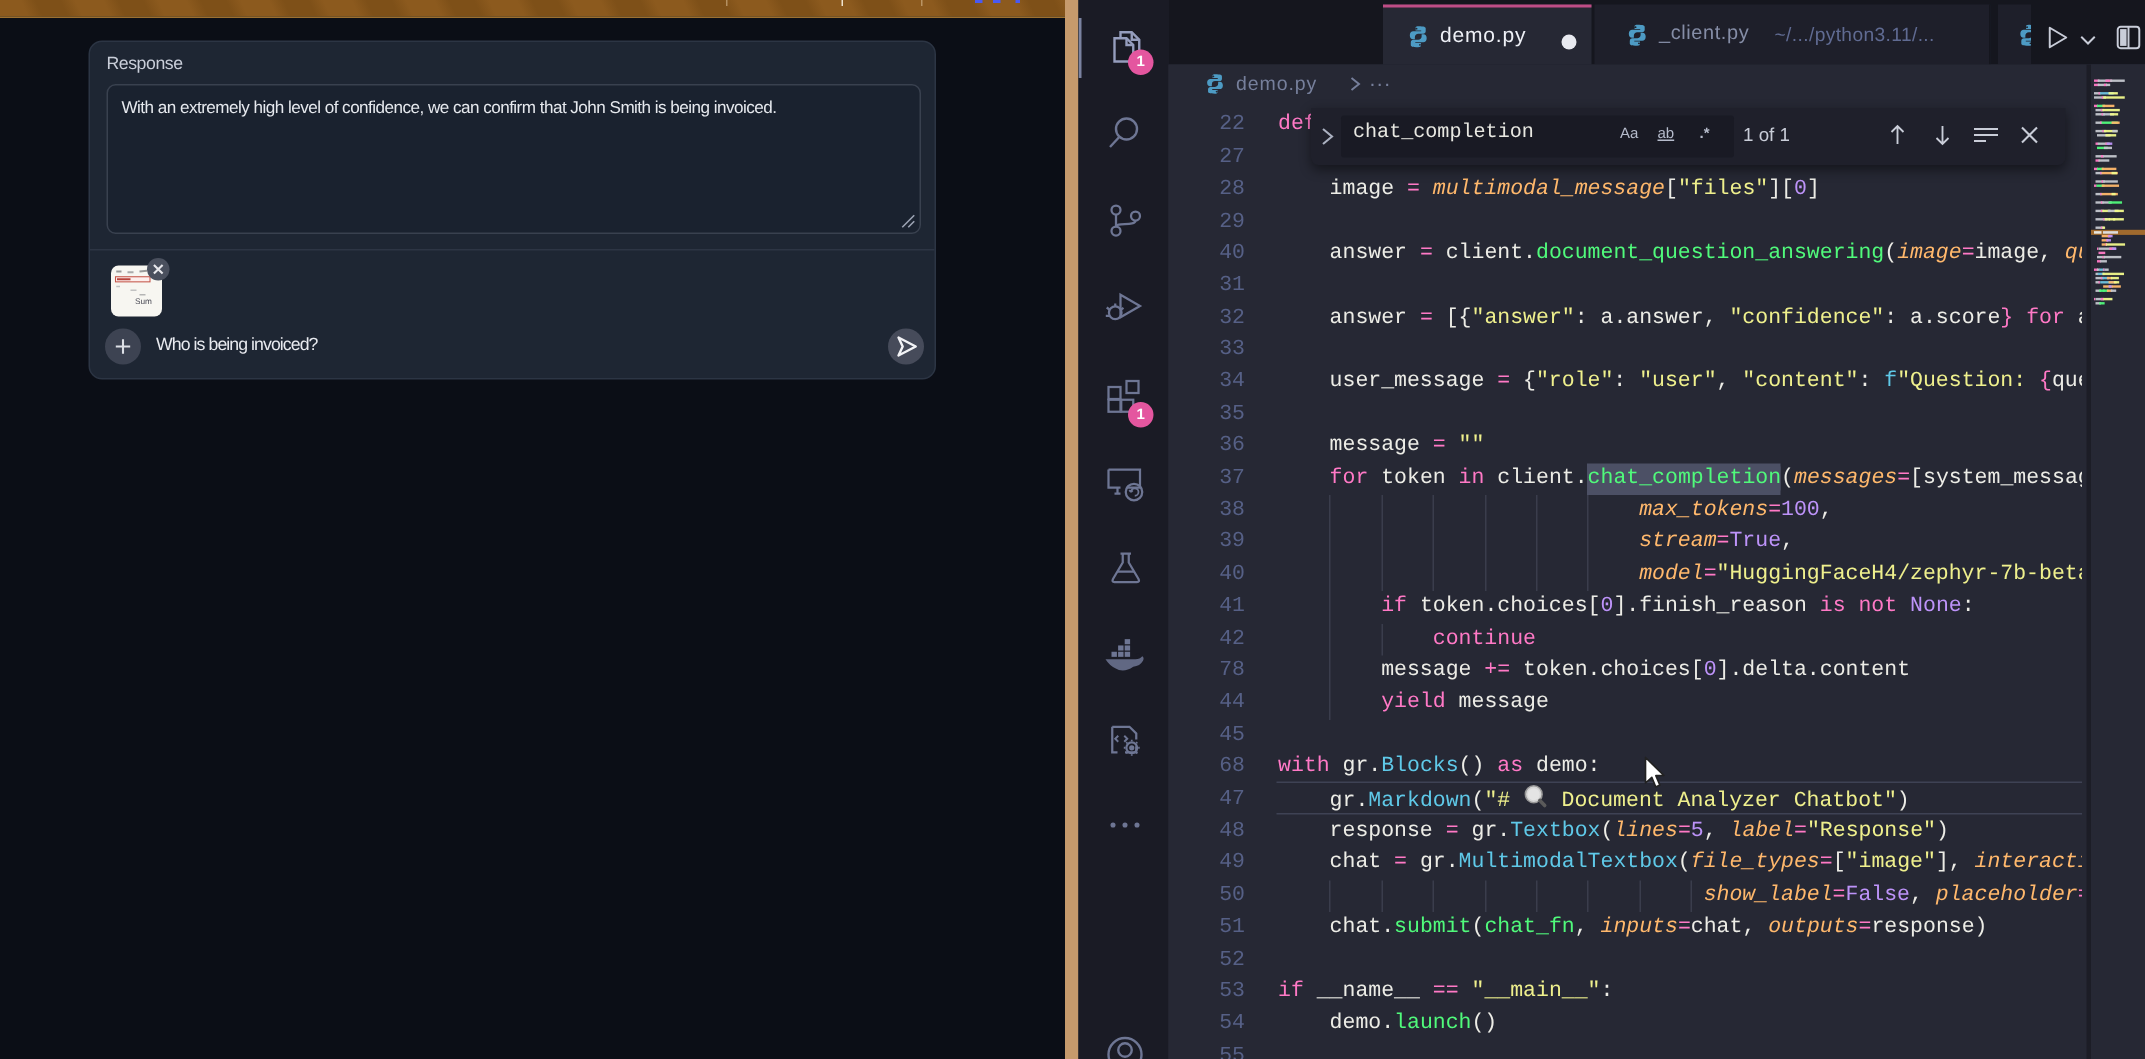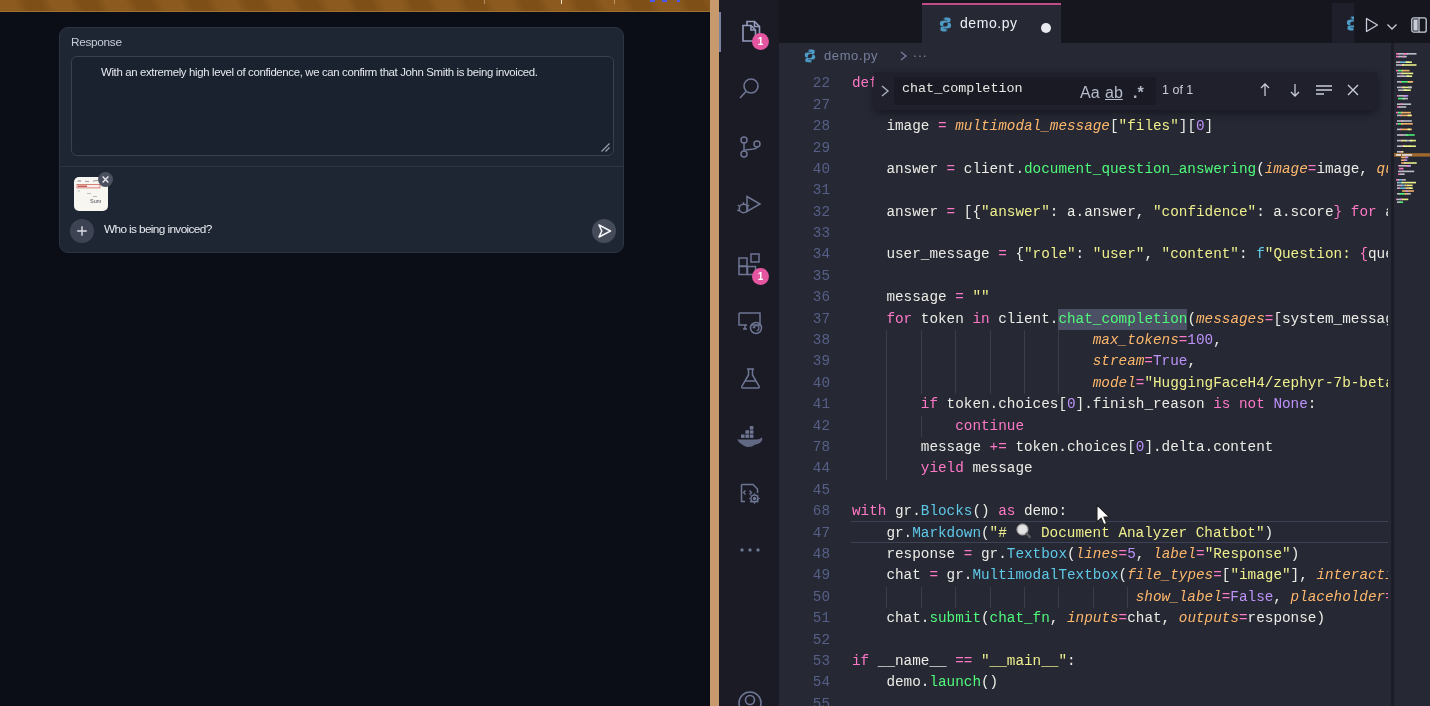--- a/index.html
+++ b/index.html
@@ -10,21 +10,21 @@
 
 #leftpane { left:0; top:0; width:710px; height:706px; background:#0b0e16; }
 #progress { left:0; top:0; width:710px; height:12px;
   background:repeating-linear-gradient(65deg,#8c5a1e 0px,#8c5a1e 17px,#7e5018 26px,#7e5018 41px,#8c5a1e 50px);
   border-bottom:1px solid #9c7030; }
 #card { left:59px; top:27px; width:565px; height:226px; background:#1e2633;
   border:1px solid #2c3544; border-radius:9px; }
 #resplabel { left:11px; top:7px; color:#c9ced9; font-size:11.8px; letter-spacing:-0.3px; }
 #respbox { left:11px; top:28px; width:543px; height:100px; background:#1a222f;
   border:1px solid #39414f; border-radius:6px; }
-#resptext { left:9px; top:8.5px; color:#e6e9ee; font-size:11.4px; letter-spacing:-0.35px;margin-left:20px; }
+#resptext { left:9px; top:8.5px; color:#e6e9ee; font-size:11.4px; letter-spacing:-0.35px; }
 #sep { left:0px; top:138px; width:563px; height:1px; background:#2d3544; }
 #thumb { left:14px; top:149px; width:34px; height:34px; background:#f7f6f1; border-radius:5px; }
 #thumbx { left:38px; top:144px; width:15px; height:15px; border-radius:50%; background:#4a505e; }
 #plusbtn { left:10px; top:191px; width:24px; height:24px; border-radius:50%; background:#3d4352; }
 #sendbtn { left:532px; top:191px; width:24px; height:24px; border-radius:50%; background:#464b5a; }
 #chattext { left:44px; top:194px; color:#e8eaef; font-size:11.8px; letter-spacing:-0.62px; }
 
 
 #divider { left:710px; top:0; width:9px; height:706px; background:#c69a6c; }
 
@@ -52,21 +52,21 @@
 #curline { position:absolute; left:72px; top:451.3px; width:537px; height:21.6px;
   border-top:1px solid #3e4254; border-bottom:1px solid #3e4254; }
 #match { position:absolute; left:279.4px; top:238.7px; width:129px; height:21.4px; background:#4c5065; }
 
 
 #findw { left:874px; top:72px; width:503px; height:38px; background:#1f202b;
   border-radius:0 0 5px 5px; box-shadow:0 3px 8px rgba(0,0,0,0.45); z-index:30; }
 #findinput { position:absolute; left:20px; top:5px; width:262px; height:28px; background:#191a24; border-radius:2px; }
 #findtxt { position:absolute; left:8px; top:4px; font-family:"Liberation Mono", monospace;
   font-size:13.4px; color:#e8e8e2; }
-.ftog { position:absolute; top:7px; color:#b6bccc; font-size:16px; }
+.ftog { position:absolute; top:7px; color:#b6bccc; font-size:10px; }
 #fcount { position:absolute; left:288px; top:11px; color:#c9cdd8; font-size:12.5px; }
 .ficon { position:absolute; top:9px; }
 
 
 #minimap { left:672px; top:43px; width:39px; height:663px; background:#262834; border-left:3px solid #1c1d26; }
 
 #cursor { left:376px; top:504px; z-index:50; }
 </style>
 </head>
 <body>
@@ -196,20 +196,28 @@
   </div>
 
   <div class="abs" id="tabstrip">
     <div class="tab" id="tab2">
       <svg class="tabtxt" style="left:16px;top:12px" width="15" height="15" viewBox="0 0 16 16">
         <path d="M8 .6C5.9.6 6.1 1.5 6.1 2.1V3.5h4v.6H4.4C3.1 4.1 2 5 2 6.9s.9 2.9 2.3 2.9h1.3V8.1c0-1.3 1.1-2.3 2.4-2.3h3.5c1 0 1.8-.8 1.8-1.8V2.2C13.3 1.2 12.3.6 8 .6zM6.8 1.6a.65.65 0 1 1 0 1.3.65.65 0 0 1 0-1.3z" fill="#4d9bc4"></path>
         <path d="M8 15.4c2.1 0 1.9-.9 1.9-1.5v-1.4h-4v-.6h5.7c1.3 0 2.4-.9 2.4-2.8S13.1 6.2 11.7 6.2h-1.3v1.7c0 1.3-1.1 2.3-2.4 2.3H4.5c-1 0-1.8.8-1.8 1.8v1.8c0 1 1 1.6 5.3 1.6zm1.2-1a.65.65 0 1 1 0-1.3.65.65 0 0 1 0 1.3z" fill="#4d9bc4"></path>
       </svg>
       <span class="tabtxt" style="left:38px;top:10px;color:#eef0f6;font-size:14px;letter-spacing:0.55px">demo.py</span>
       <div class="tabtxt" style="left:119px;top:18px;width:10px;height:10px;border-radius:50%;background:#e8eaf0"></div>
+    </div>
+    <div class="tab" id="tab3">
+      <svg class="tabtxt" style="left:21px;top:13px" width="15" height="15" viewBox="0 0 16 16">
+        <path d="M8 .6C5.9.6 6.1 1.5 6.1 2.1V3.5h4v.6H4.4C3.1 4.1 2 5 2 6.9s.9 2.9 2.3 2.9h1.3V8.1c0-1.3 1.1-2.3 2.4-2.3h3.5c1 0 1.8-.8 1.8-1.8V2.2C13.3 1.2 12.3.6 8 .6zM6.8 1.6a.65.65 0 1 1 0 1.3.65.65 0 0 1 0-1.3z" fill="#4d9bc4"></path>
+        <path d="M8 15.4c2.1 0 1.9-.9 1.9-1.5v-1.4h-4v-.6h5.7c1.3 0 2.4-.9 2.4-2.8S13.1 6.2 11.7 6.2h-1.3v1.7c0 1.3-1.1 2.3-2.4 2.3H4.5c-1 0-1.8.8-1.8 1.8v1.8c0 1 1 1.6 5.3 1.6zm1.2-1a.65.65 0 1 1 0-1.3.65.65 0 0 1 0 1.3z" fill="#4d9bc4"></path>
+      </svg>
+      <span class="tabtxt" style="left:43px;color:#858da6;font-size:13.3px;letter-spacing:0.4px">_client.py</span>
+      <span class="tabtxt" style="left:120px;top:12px;color:#606b92;font-size:12.8px;letter-spacing:0.25px">~/.../python3.11/...</span>
     </div>
     <div class="tab" id="tab4">
       <svg class="tabtxt" style="left:13px;top:13px" width="15" height="15" viewBox="0 0 16 16">
         <path d="M8 .6C5.9.6 6.1 1.5 6.1 2.1V3.5h4v.6H4.4C3.1 4.1 2 5 2 6.9s.9 2.9 2.3 2.9h1.3V8.1c0-1.3 1.1-2.3 2.4-2.3h3.5c1 0 1.8-.8 1.8-1.8V2.2C13.3 1.2 12.3.6 8 .6zM6.8 1.6a.65.65 0 1 1 0 1.3.65.65 0 0 1 0-1.3z" fill="#4d9bc4"></path>
         <path d="M8 15.4c2.1 0 1.9-.9 1.9-1.5v-1.4h-4v-.6h5.7c1.3 0 2.4-.9 2.4-2.8S13.1 6.2 11.7 6.2h-1.3v1.7c0 1.3-1.1 2.3-2.4 2.3H4.5c-1 0-1.8.8-1.8 1.8v1.8c0 1 1 1.6 5.3 1.6zm1.2-1a.65.65 0 1 1 0-1.3.65.65 0 0 1 0 1.3z" fill="#4d9bc4"></path>
       </svg>
     </div>
 
     <svg class="abs" style="left:585px;top:16px" width="16" height="18" fill="none" stroke="#c9cdd9" stroke-width="1.3">
       <path d="M2.5 2.5 L13.5 9 L2.5 15.5 Z" stroke-linejoin="round"></path>

